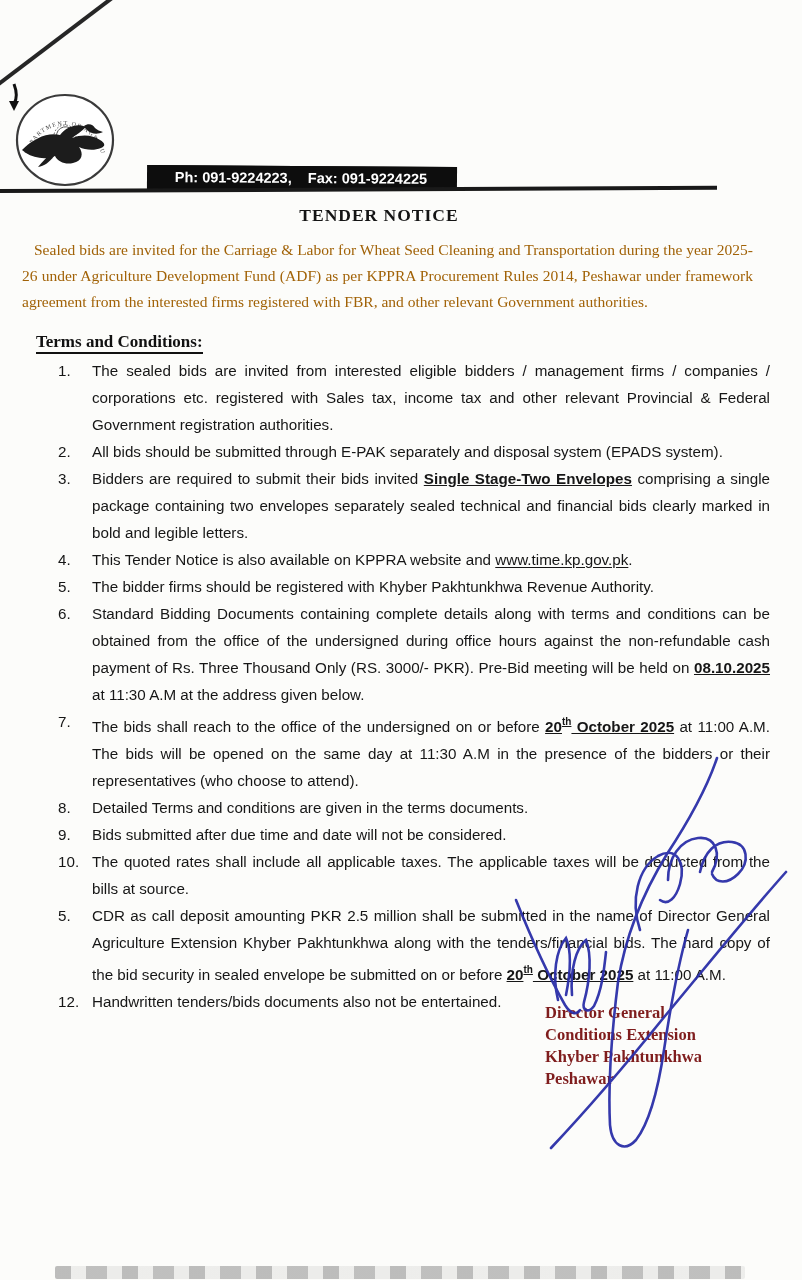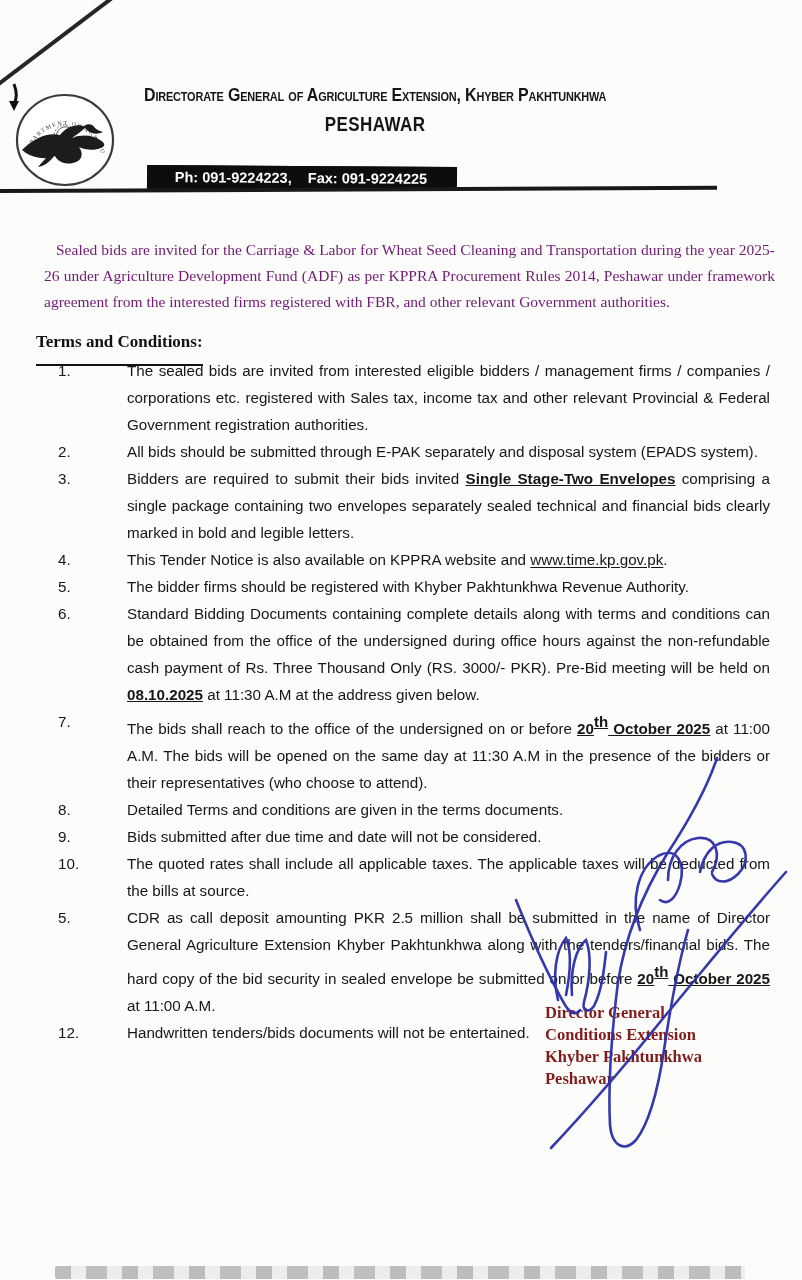--- a/index.html
+++ b/index.html
@@ -34,40 +34,40 @@
   .header-rule{
     position:absolute; left:0; top:189px; width:717px; height:3.5px;
     background:#191919; transform:rotate(-0.25deg); transform-origin:left center;
   }
   
   .doc-title{
     position:absolute; left:0; top:205px; width:758px; text-align:center;
     font-weight:700; font-size:17.5px; letter-spacing:1px; color:#141414;
   }
   .intro{
-    position:absolute; left:44px; top:237px; width:731px;
+    position:absolute; left:22px; top:237px; width:731px;
     font-size:15.5px; line-height:26px; text-align:justify; text-indent:12px;
-    color:#701a75;
+    color:#a16207;
   }
   
   .terms-heading{
     position:absolute; left:36px; top:332px;
     font-weight:700; font-size:17px; color:#111;
   }
-  .terms-heading span{border-bottom:2.2px solid #111; padding-bottom:13px;text-align:center;}
+  .terms-heading span{border-bottom:2.2px solid #111; padding-bottom:1px;text-align:center;}
   .terms-list{
     position:absolute; left:36px; top:357px; width:734px;
     font-family:"Liberation Sans", sans-serif; font-size:15.2px; line-height:27px;
     color:#161616;
   }
   .term-row{display:grid; grid-template-columns:34px 1fr; padding-left:22px;}
   .term-num{text-align:left;}
-  .term-body{text-align:justify;margin-left:35px;}
+  .term-body{text-align:justify;}
   .term-body .b{font-weight:700;text-decoration:underline;}
-  .term-body .sup{font-size:15px; vertical-align:7px; letter-spacing:0;}
+  .term-body .sup{font-size:10px; vertical-align:7px; letter-spacing:0;}
   .term-body .link{text-decoration:underline; text-underline-offset:2px;}
   
   .sig-text{
     position:absolute; left:545px; top:1002px; width:186px; text-align:left;
     font-weight:700; font-size:16.5px; line-height:22px; color:#7f1d1d;
   }
   .sig-ink{position:absolute; left:430px; top:730px; width:372px; height:430px; pointer-events:none;}
   
   .bottom-band{
     position:absolute; left:55px; bottom:1px; width:690px; height:13px;
@@ -96,28 +96,25 @@
     <text font-size="6" letter-spacing="1.4" fill="#444" font-family="Liberation Serif, serif">
       <textPath href="#sealArc" startOffset="2">DEPARTMENT OF AGRICULTURE</textPath>
     </text>
     <circle cx="51" cy="44" r="11" fill="none" stroke="#555" stroke-width="1" stroke-dasharray="1.5,1.8"></circle>
     <path d="M56,36 A9,9 0 1 0 58,50" fill="none" stroke="#555" stroke-width="1"></path>
     <path fill="#1c1c1c" d="M8,58 C20,46 34,40 46,43 C53,34 64,31 72,35 C68,39 62,43 58,46 C68,42 79,43 86,48 C91,51 92,54 87,56 C80,59 71,58 65,55 C70,62 68,69 59,71 C52,73 44,70 41,64 C32,68 20,66 12,61 Z"></path>
     <path fill="#1c1c1c" d="M70,34 C74,31 79,32 81,36 C83,38 86,39 89,40 C85,42 81,42 78,41 C75,40 71,37 70,34 Z"></path>
     <path fill="#1c1c1c" d="M40,64 C36,70 30,74 24,75 C28,70 32,66 36,62 Z"></path>
   </svg>
 
-  <div class="header-block">
-    <span class="org-line">Directorate General of Agriculture Extension, Khyber Pakhtunkhwa</span>
-    <span class="city-line">PESHAWAR</span>
-  </div>
 
   <div class="phone-bar" style="background: rgb(13, 13, 13); color: rgb(255, 255, 255);">Ph: 091-9224223,    Fax: 091-9224225</div>
   <div class="header-rule"></div>
 
+  <div class="doc-title">TENDER NOTICE</div>
 
   <div class="intro">Sealed bids are invited for the Carriage &amp; Labor for Wheat Seed Cleaning and Transportation during the year 2025-26 under Agriculture Development Fund (ADF) as per KPPRA Procurement Rules 2014, Peshawar under framework agreement from the interested firms registered with FBR, and other relevant Government authorities.</div>
 
   <div class="terms-heading"><span>Terms and Conditions:</span></div>
 
   <div class="terms-list">
       <div class="term-row">
         <div class="term-num">1.</div>
         <div class="term-body"><span>The sealed bids are invited from interested eligible bidders / management firms / companies / corporations etc. registered with Sales tax, income tax and other relevant Provincial &amp; Federal Government registration authorities.</span></div>
       </div>
@@ -156,21 +153,21 @@
       <div class="term-row">
         <div class="term-num">10.</div>
         <div class="term-body"><span>The quoted rates shall include all applicable taxes. The applicable taxes will be deducted from the bills at source.</span></div>
       </div>
       <div class="term-row">
         <div class="term-num">5.</div>
         <div class="term-body"><span>CDR as call deposit amounting PKR 2.5 million shall be submitted in the name of Director General Agriculture Extension Khyber Pakhtunkhwa along with the tenders/financial bids. The hard copy of the bid security in sealed envelope be submitted on or before </span><span class="b">20</span><span class="b sup">th</span><span class="b"> October 2025</span><span> at 11:00 A.M.</span></div>
       </div>
       <div class="term-row">
         <div class="term-num">12.</div>
-        <div class="term-body"><span>Handwritten tenders/bids documents will not be entertained.</span></div>
+        <div class="term-body"><span>Handwritten tenders/bids documents also not be entertained.</span></div>
       </div>
     </div>
 
   <div class="sig-text">
       <div>Director General</div>
       <div>Conditions Extension</div>
       <div>Khyber Pakhtunkhwa</div>
       <div>Peshawar</div>
     </div>
 

